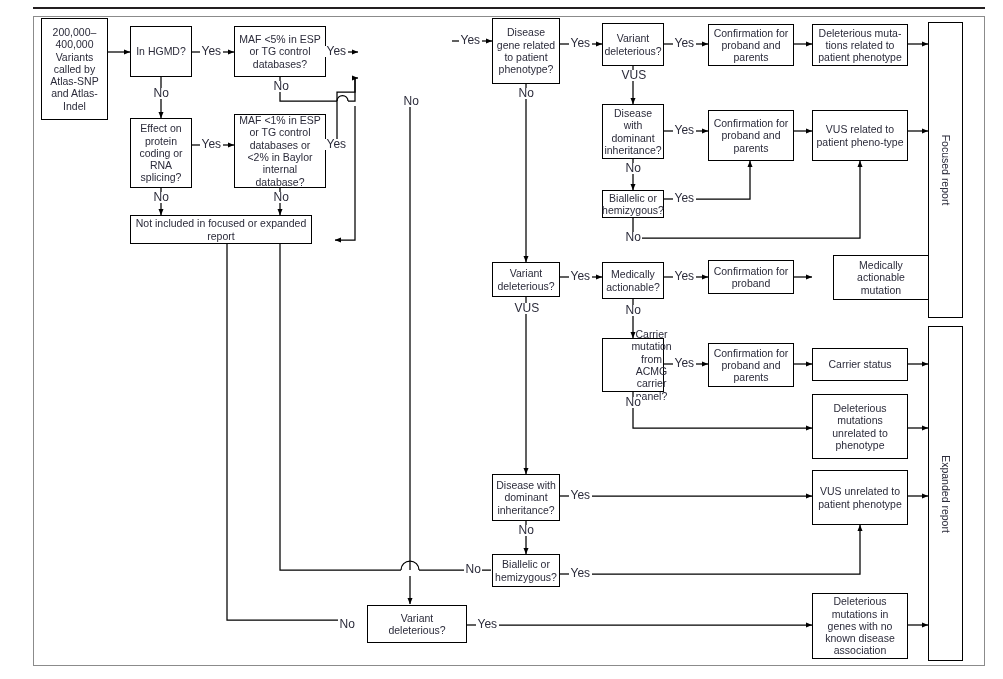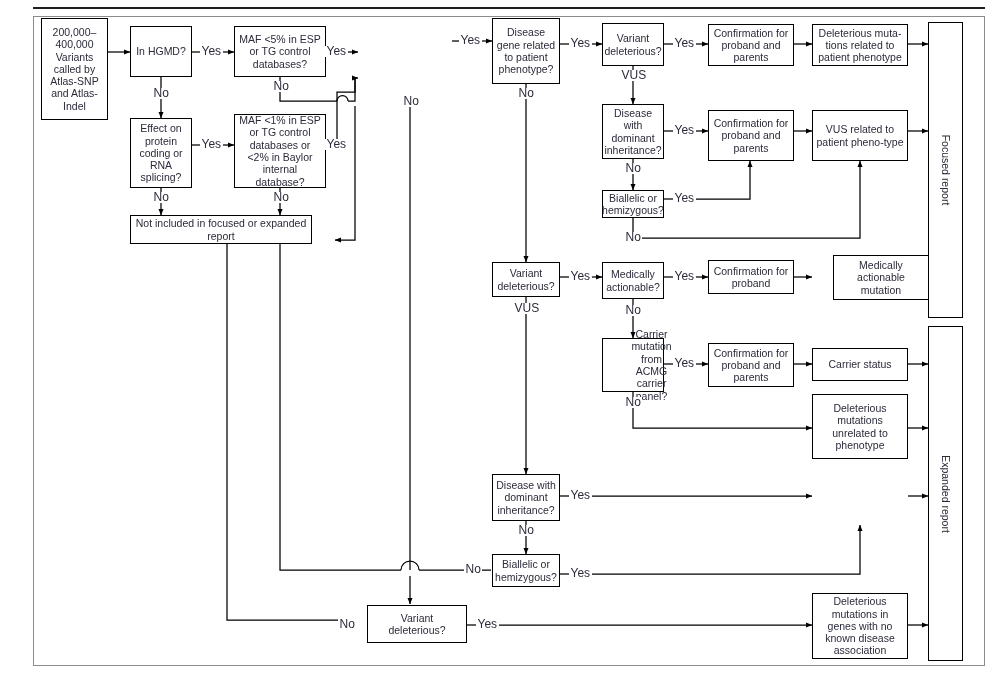--- a/index.html
+++ b/index.html
@@ -234,20 +234,23 @@
   </div>
 
   <div class="node" style="left:492px;top:474px;width:68px;height:47px;">
     <span>Disease with dominant inheritance?</span>
   </div>
 
   <div class="node" style="left:492px;top:554px;width:68px;height:33px;">
     <span>Biallelic or hemizygous?</span>
   </div>
 
+  <div class="node" style="left:812px;top:470px;width:96px;height:55px;">
+    <span>VUS unrelated to patient phenotype</span>
+  </div>
 
   <div class="node" style="left:367px;top:605px;width:100px;height:38px;">
     <span>Variant deleterious?</span>
   </div>
 
   <div class="node" style="left:812px;top:593px;width:96px;height:66px;">
     <span>Deleterious mutations in genes with no known disease association</span>
   </div>
 
   <div class="vlabel" style="left:928px;top:22px;width:35px;height:296px;">

